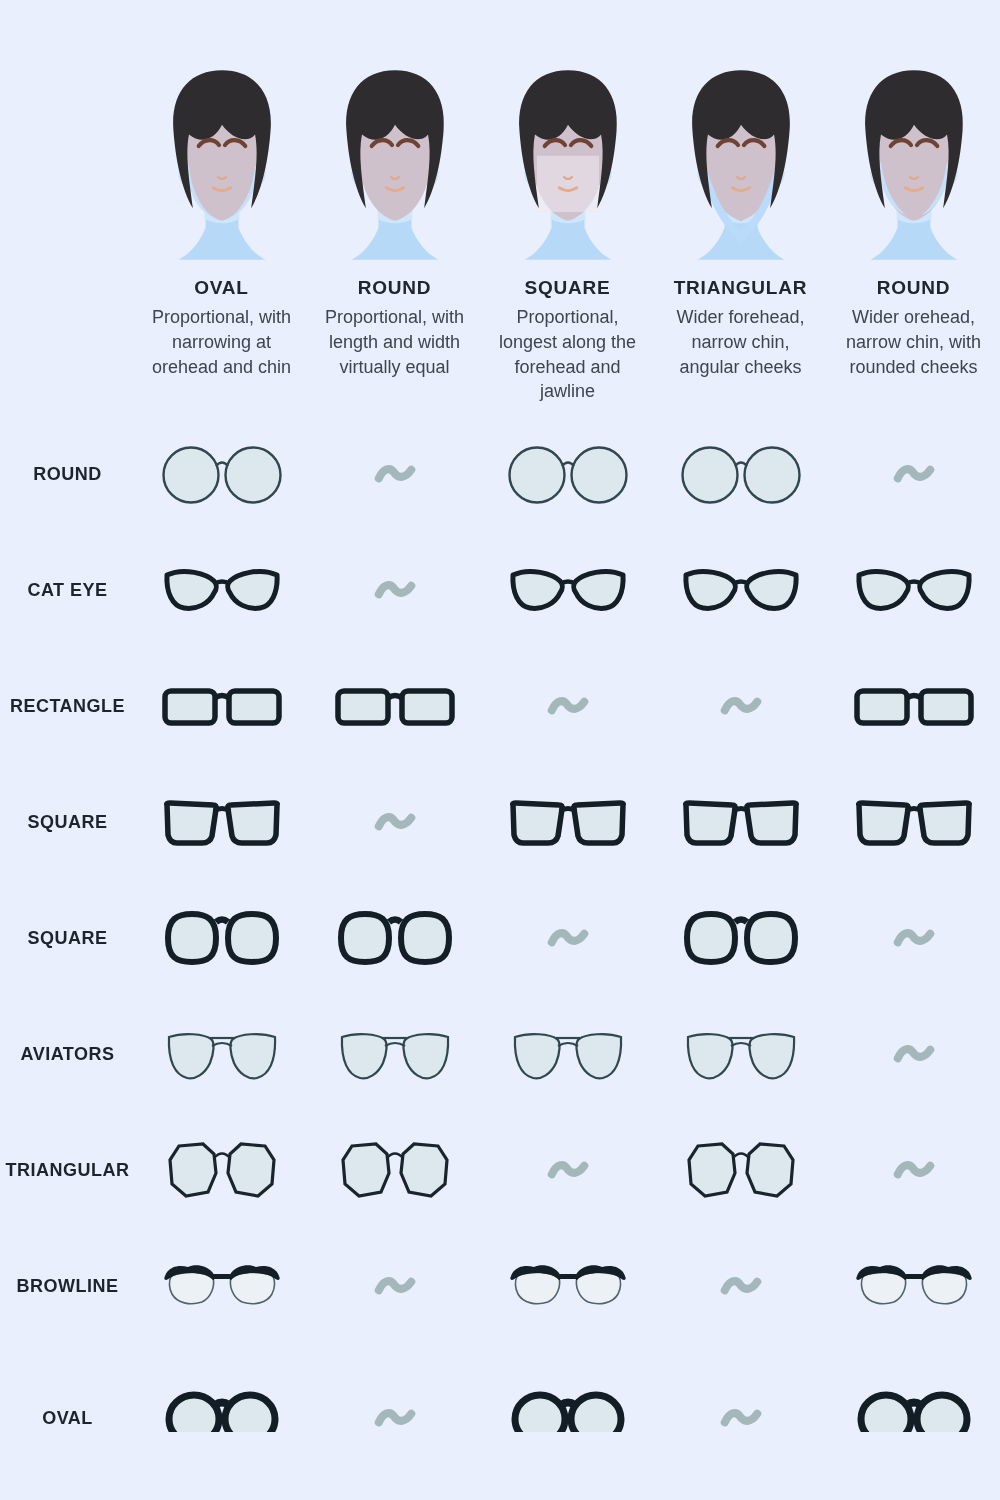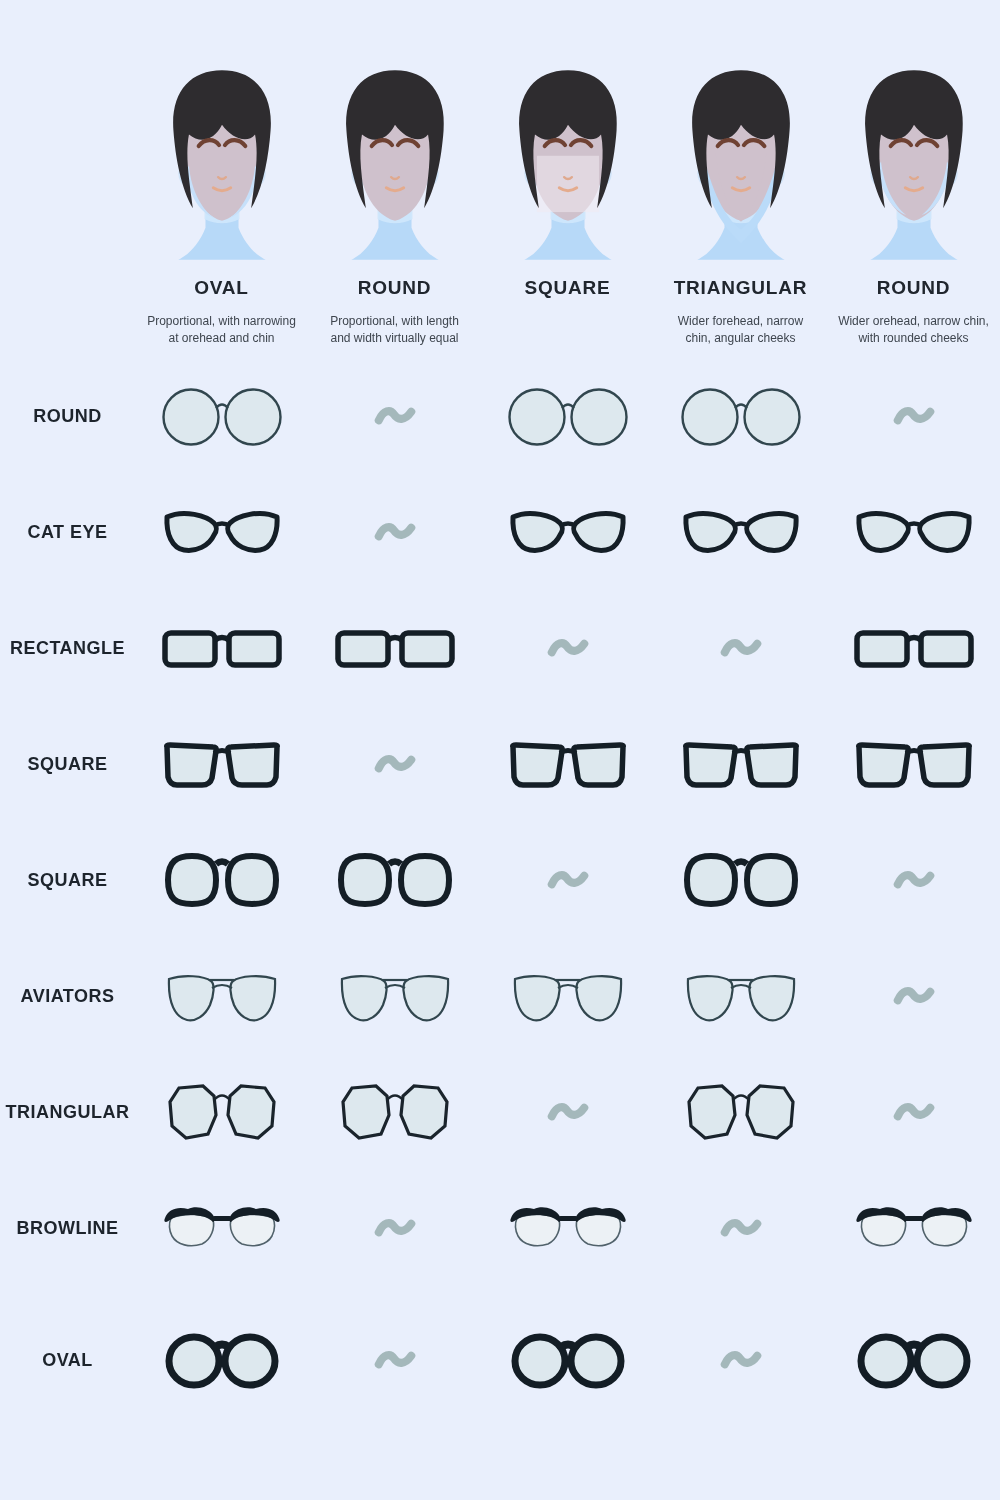--- a/index.html
+++ b/index.html
@@ -31,23 +31,23 @@
   }
   .face-fig svg{display:block;}
   .face-name{
     margin-top:12px;
     font-size:19px;
     font-weight:700;
     letter-spacing:.8px;
     color:#20262e;
   }
   .face-desc{
-    margin:14px auto 0;
+    margin:6px auto 0;
     max-width:152px;
-    font-size:12px;
+    font-size:18px;
     line-height:1.38;
     color:#3e454e;
   }
   
   .matrix{margin-top:12px;}
   .m-row{
     display:flex;
     align-items:center;
     height:116px;
   }
@@ -124,20 +124,21 @@
     <path d="M70,34 C95,34 108,54 108,88 C108,124 94,154 70,161 C46,154 32,124 32,88 C32,54 45,34 70,34 Z" fill="#cfc1cc"></path>
     <rect x="38" y="94" width="64" height="58" fill="#f0eaf0" opacity="0.55"></rect>
     <path d="M70,6 C36,6 17,30 20,68 C22,96 28,128 40,148 C36,118 32,92 36,72 C48,82 62,78 70,62 C80,76 96,82 104,72 C108,92 104,118 100,148 C112,128 118,96 120,68 C123,30 104,6 70,6 Z" fill="#2e2c2f"></path>
     <path d="M46,84 C52,76 62,76 67,83" stroke="#6f4233" stroke-width="4.2" fill="none" stroke-linecap="round"></path>
     <path d="M73,83 C78,76 88,76 94,84" stroke="#6f4233" stroke-width="4.2" fill="none" stroke-linecap="round"></path>
     <path d="M66,116 Q70,120 74,116" stroke="#dfa98e" stroke-width="2.4" fill="none" stroke-linecap="round"></path>
     <path d="M61,127 Q70,133 79,127" stroke="#e4ab8d" stroke-width="3" fill="none" stroke-linecap="round"></path>
   </svg>
         </div>
         <div class="face-name">SQUARE</div>
+        <div class="face-desc">Proportional, longest along the forehead and jawline</div>
       </div>
       <div class="face-col">
         <div class="face-fig">
           <svg viewBox="0 0 140 206" width="136" height="201" xmlns="http://www.w3.org/2000/svg">
     <path d="M53,138 L53,168 C46,186 34,197 25,201 L115,201 C106,197 94,186 87,168 L87,138 Z" fill="#b7d9f8"></path>
     <path d="M52,146 Q70,157 88,146 L88,159 Q70,168 52,159 Z" fill="#cfe7fc" opacity="0.9"></path>
     <ellipse cx="34" cy="112" rx="9" ry="13" fill="#cfe3f8"></ellipse>
     <ellipse cx="106" cy="112" rx="9" ry="13" fill="#cfe3f8"></ellipse>
     <path d="M70,34 C95,34 108,54 108,88 C108,124 94,154 70,161 C46,154 32,124 32,88 C32,54 45,34 70,34 Z" fill="#cfc1cc"></path>
     <path d="M30,88 C40,132 54,158 70,170 C86,158 100,132 110,88 C112,120 100,156 70,184 C40,156 28,120 30,88 Z" fill="#badbf9"></path>

